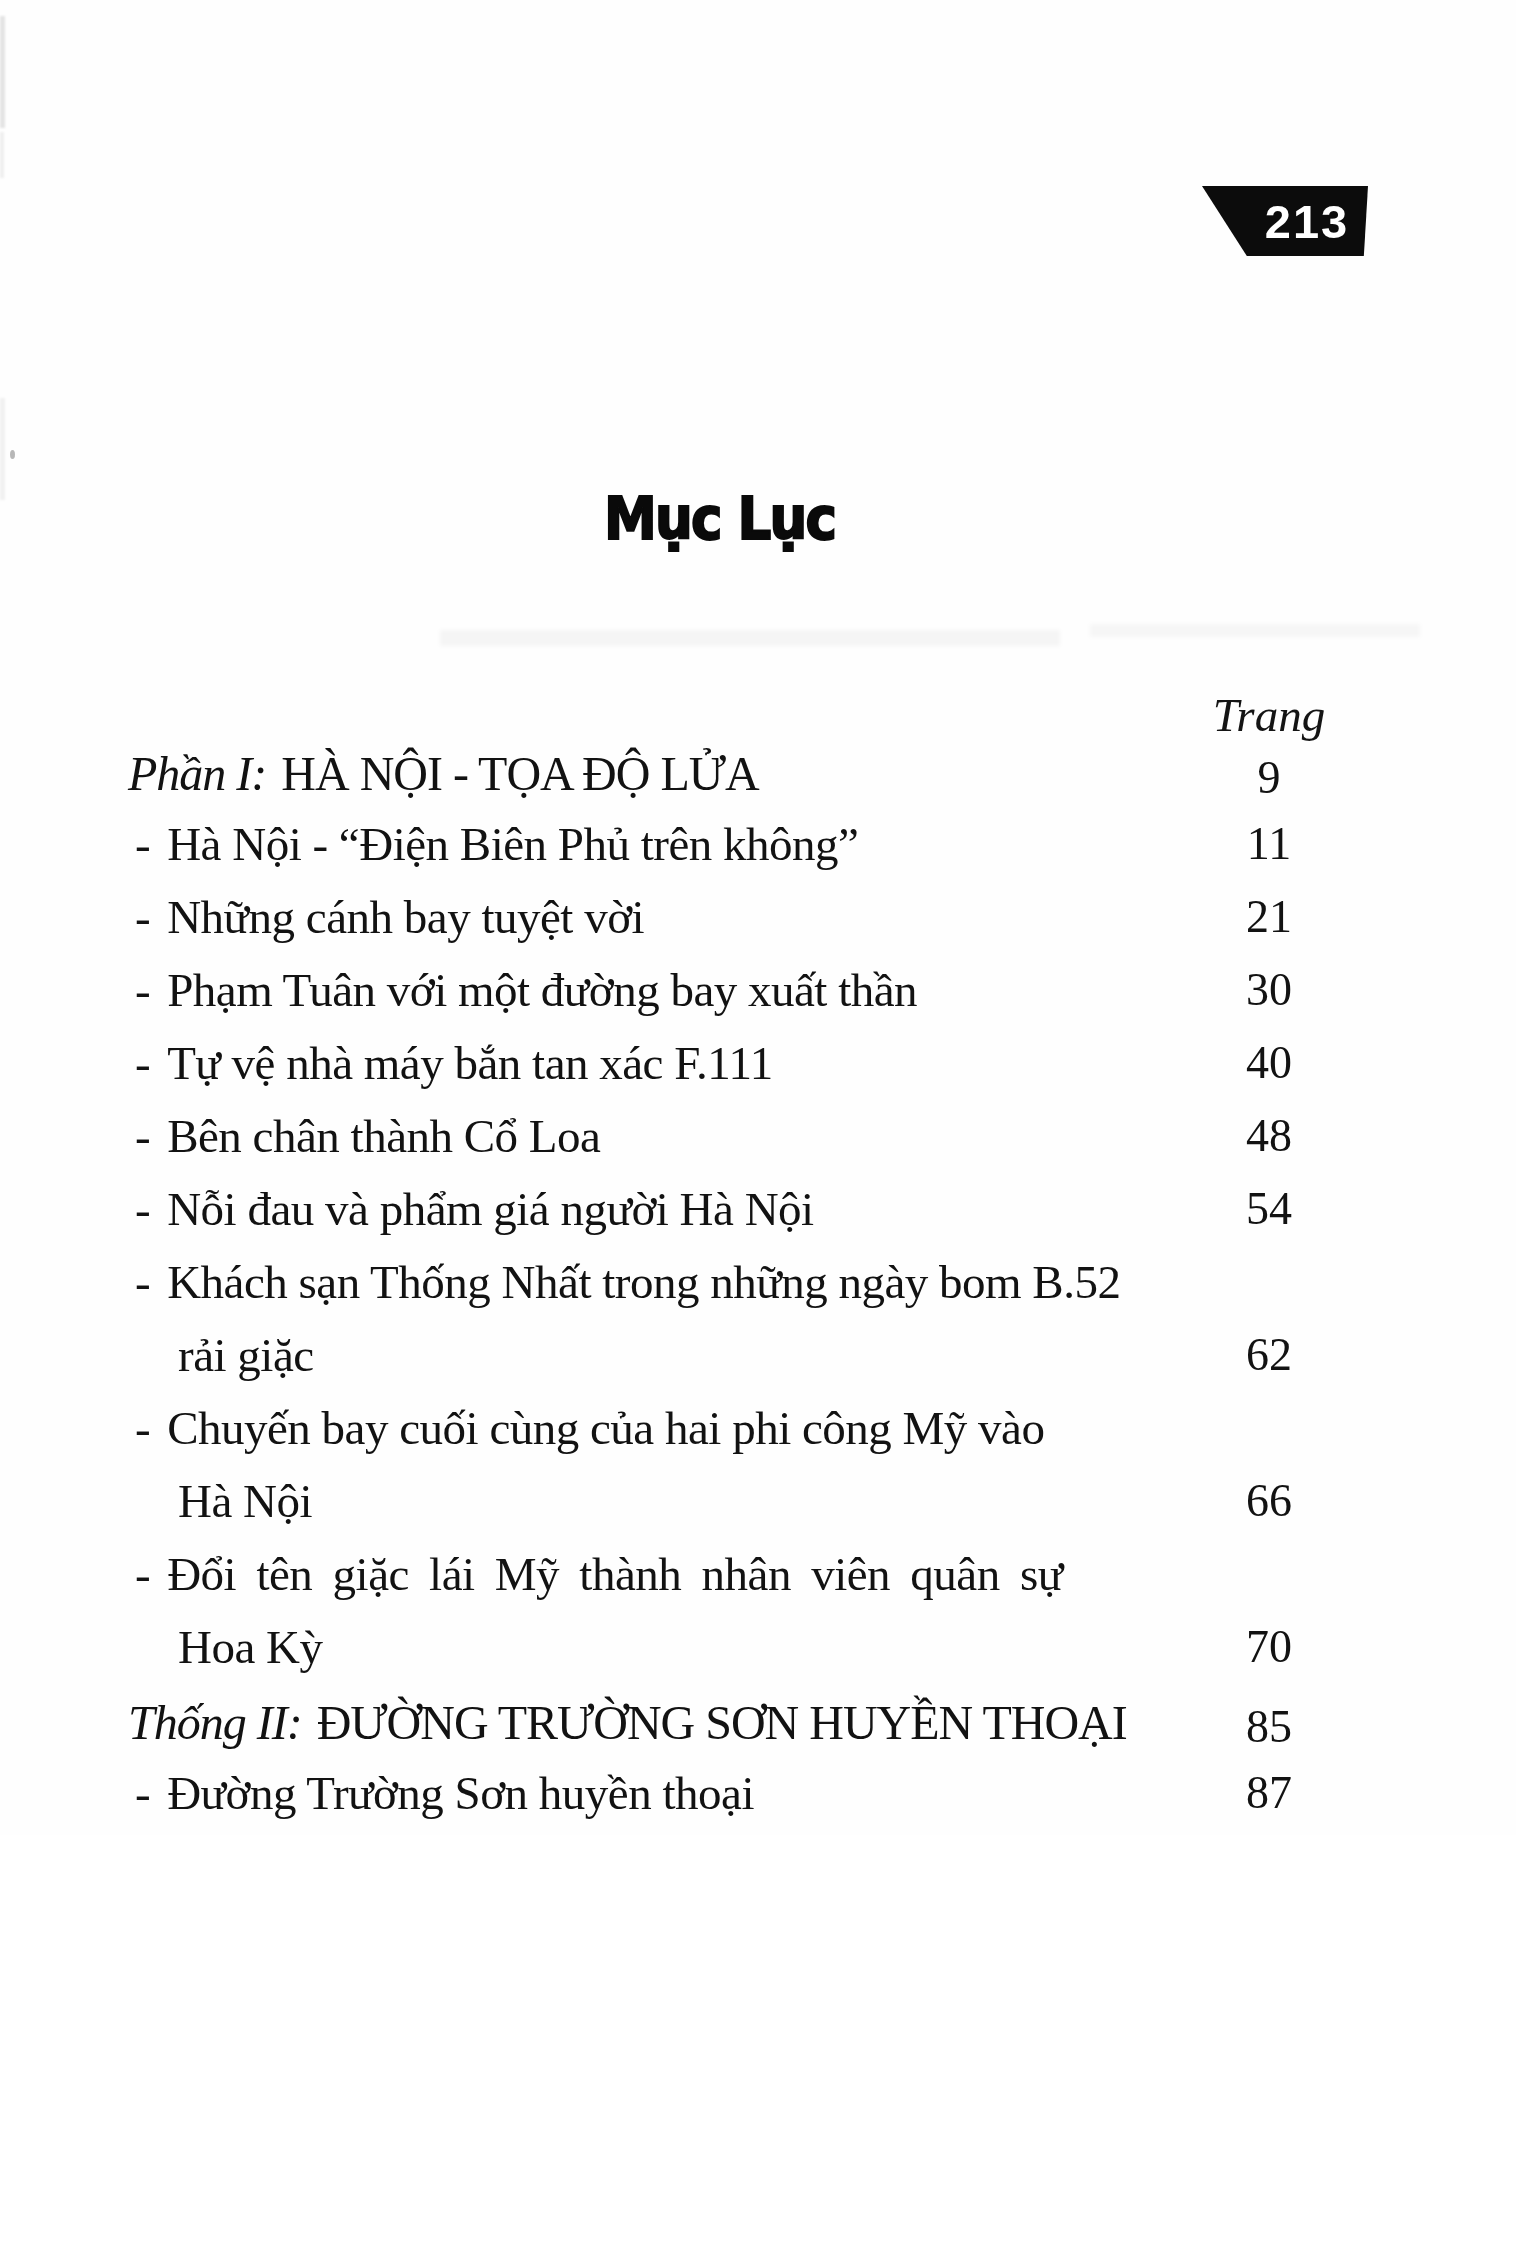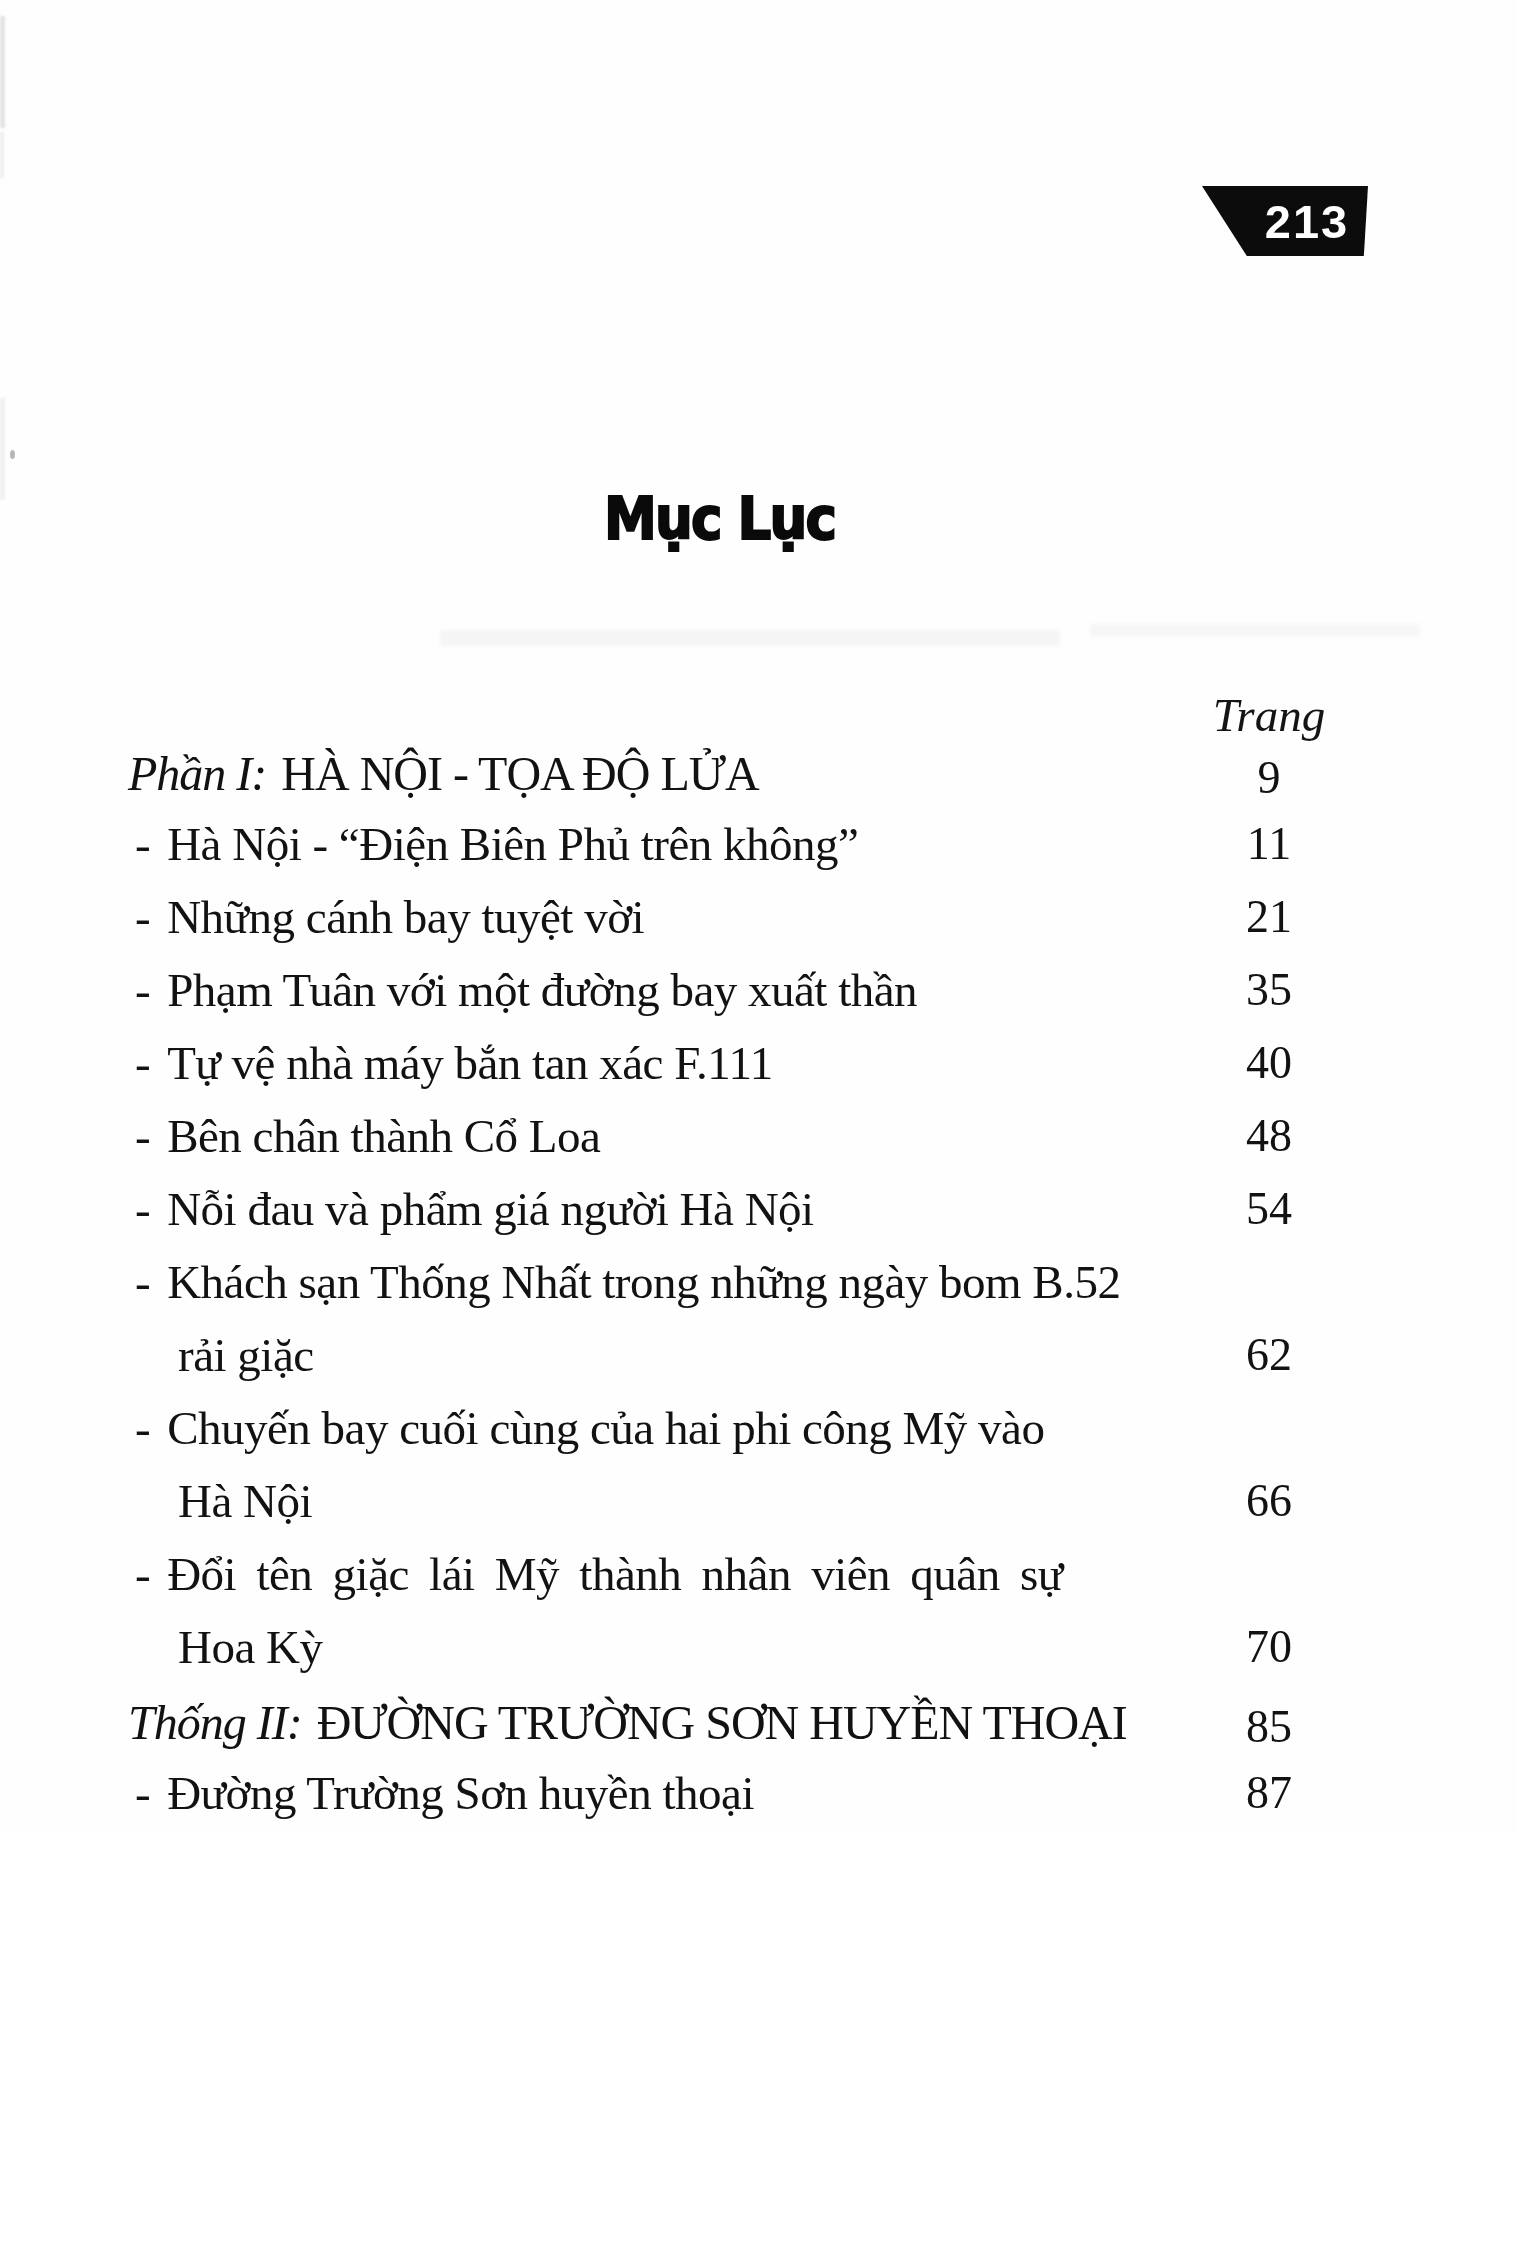--- a/index.html
+++ b/index.html
@@ -84,21 +84,21 @@
       <div class="row item">
         <div class="cell-text"><span class="dash">-</span><span>Hà Nội - “Điện Biên Phủ trên không”</span></div>
         <div class="cell-num">11</div>
       </div>
       <div class="row item">
         <div class="cell-text"><span class="dash">-</span><span>Những cánh bay tuyệt vời</span></div>
         <div class="cell-num">21</div>
       </div>
       <div class="row item">
         <div class="cell-text"><span class="dash">-</span><span>Phạm Tuân với một đường bay xuất thần</span></div>
-        <div class="cell-num">35</div>
+        <div class="cell-num">30</div>
       </div>
       <div class="row item">
         <div class="cell-text"><span class="dash">-</span><span>Tự vệ nhà máy bắn tan xác F.111</span></div>
         <div class="cell-num">40</div>
       </div>
       <div class="row item">
         <div class="cell-text"><span class="dash">-</span><span>Bên chân thành Cổ Loa</span></div>
         <div class="cell-num">48</div>
       </div>
       <div class="row item">

